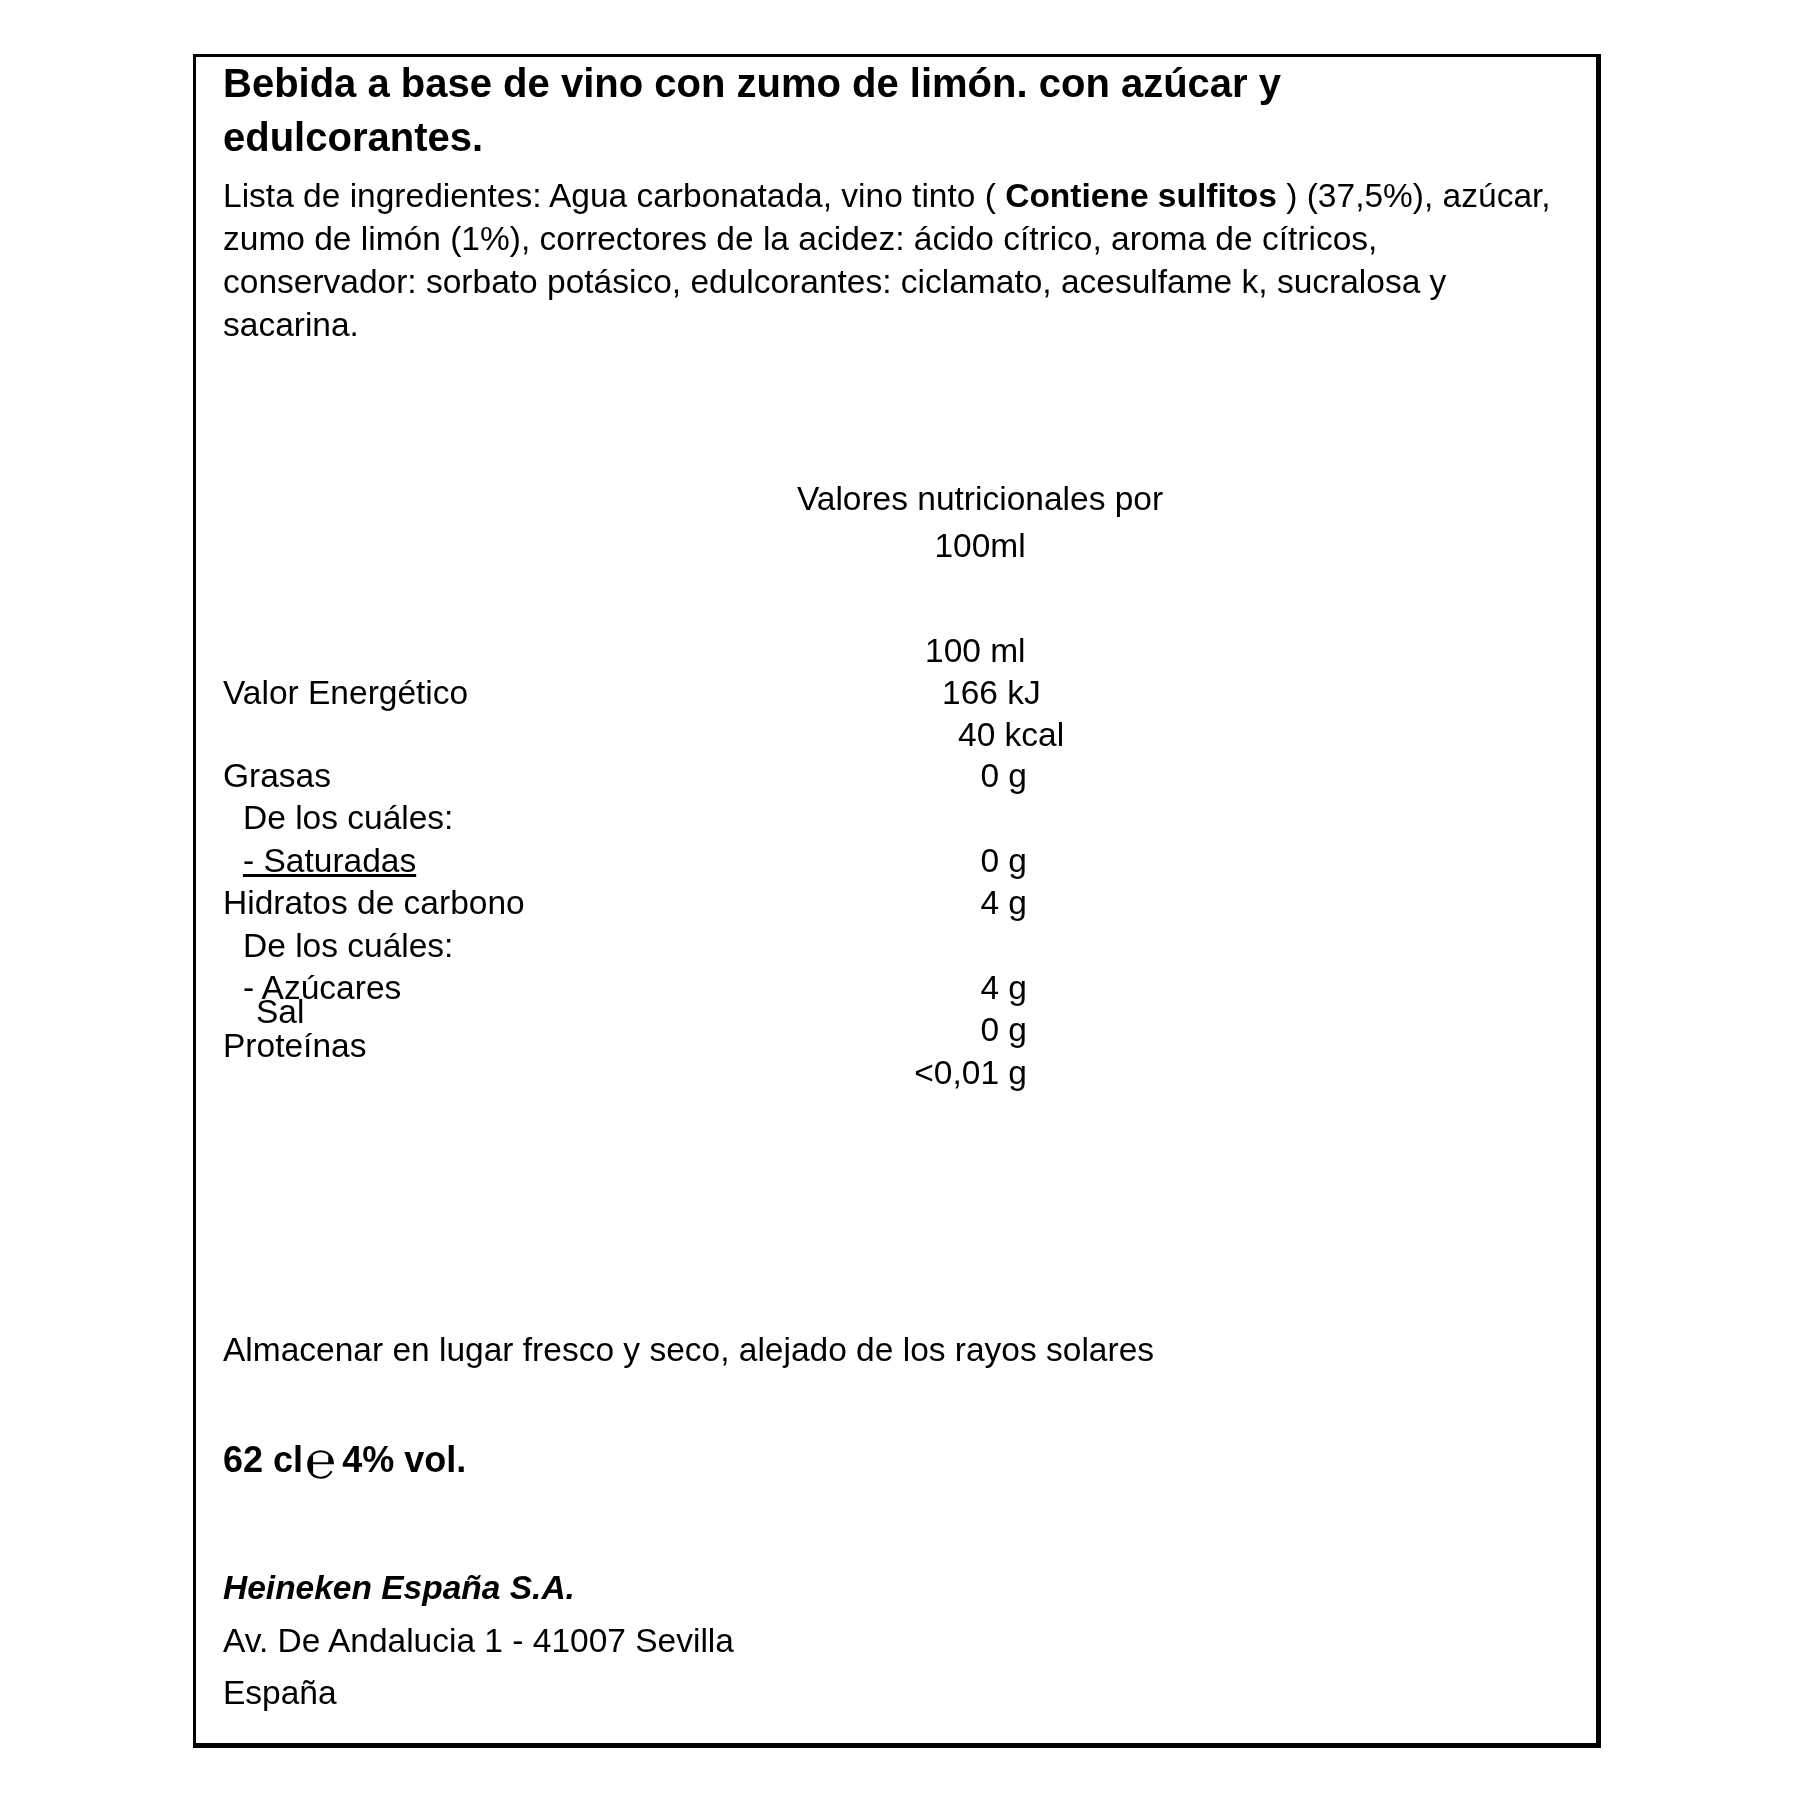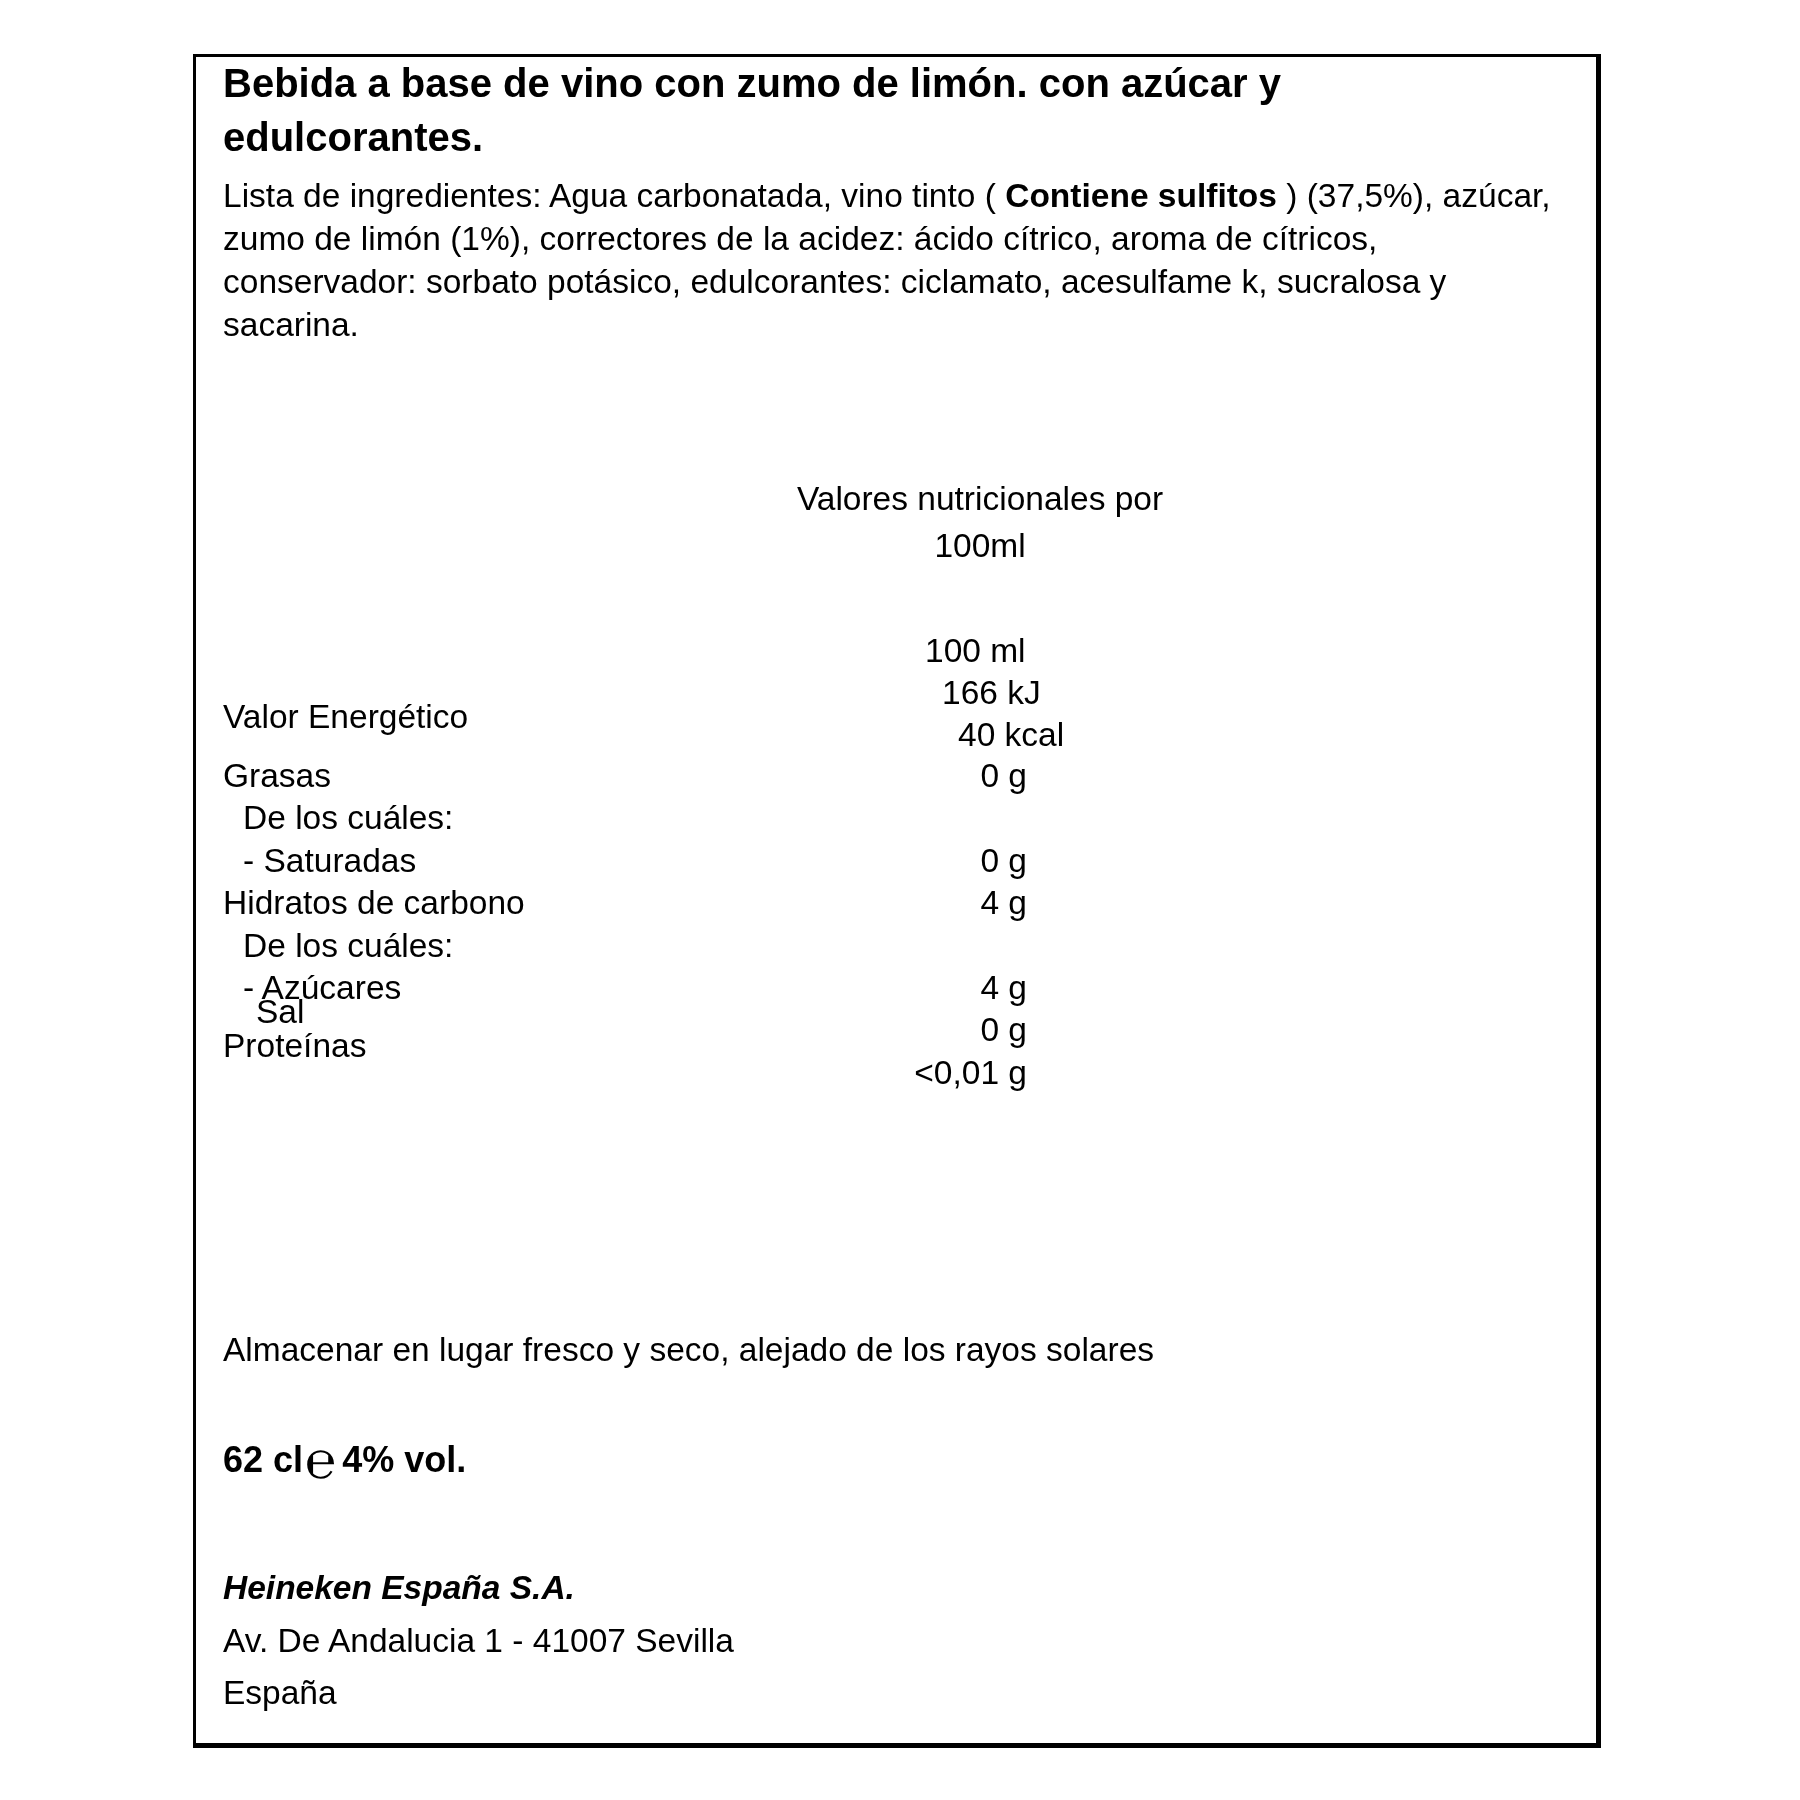--- a/index.html
+++ b/index.html
@@ -84,30 +84,30 @@
 <div class="t title">Bebida a base de vino con zumo de limón. con azúcar y edulcorantes.</div>
 
 <div class="t ingredients"><span>Lista de ingredientes: Agua carbonatada, vino tinto ( </span><b>Contiene sulfitos</b><span> ) (37,5%), azúcar, zumo de limón (1%), correctores de la acidez: ácido cítrico, aroma de cítricos, conservador: sorbato potásico, edulcorantes: ciclamato, acesulfame k, sucralosa y sacarina.</span></div>
 
 <div class="t nut-head" style="top:463px;">Valores nutricionales por</div>
 <div class="t nut-head" style="top:510px;">100ml</div>
 
 <div class="t body-text" style="left:925px; top:634px;">100 ml</div>
 
 <div>
-  <div class="t nut-label" style="top:676px;margin-top:24px;">Valor  Energético</div>
+  <div class="t nut-label" style="top:676px;">Valor  Energético</div>
   <div class="t body-text" style="left:942px; top:676px;">166 kJ</div>
   <div class="t body-text" style="left:958px; top:718px;">40 kcal</div>
 
   <div class="t nut-label" style="top:759px;">Grasas</div>
   <div class="t nut-value" style="top:759px;">0 g</div>
 
   <div class="t nut-label indent1" style="top:801px;">De los  cuáles:</div>
 
-  <div class="t nut-label indent2" style="top:844px;">-  Saturadas</div>
+  <div class="t nut-label indent2" style="top:844px;text-decoration:underline;">-  Saturadas</div>
   <div class="t nut-value" style="top:844px;">0 g</div>
 
   <div class="t nut-label" style="top:886px;">Hidratos  de  carbono</div>
   <div class="t nut-value" style="top:886px;">4 g</div>
 
   <div class="t nut-label indent1" style="top:929px;">De los  cuáles:</div>
 
   <div class="t nut-label indent2" style="top:971px;">- Azúcares</div>
   <div class="t nut-value" style="top:971px;">4 g</div>
 

